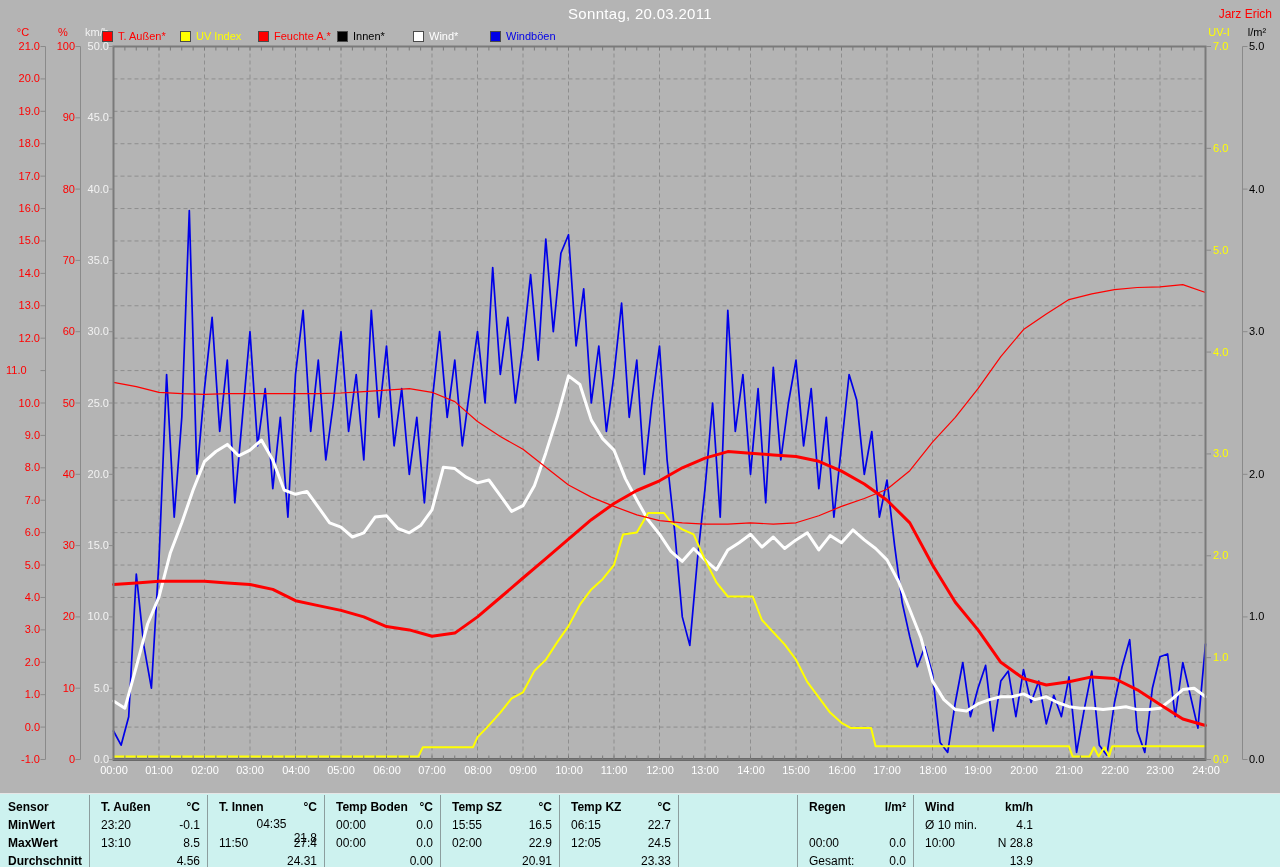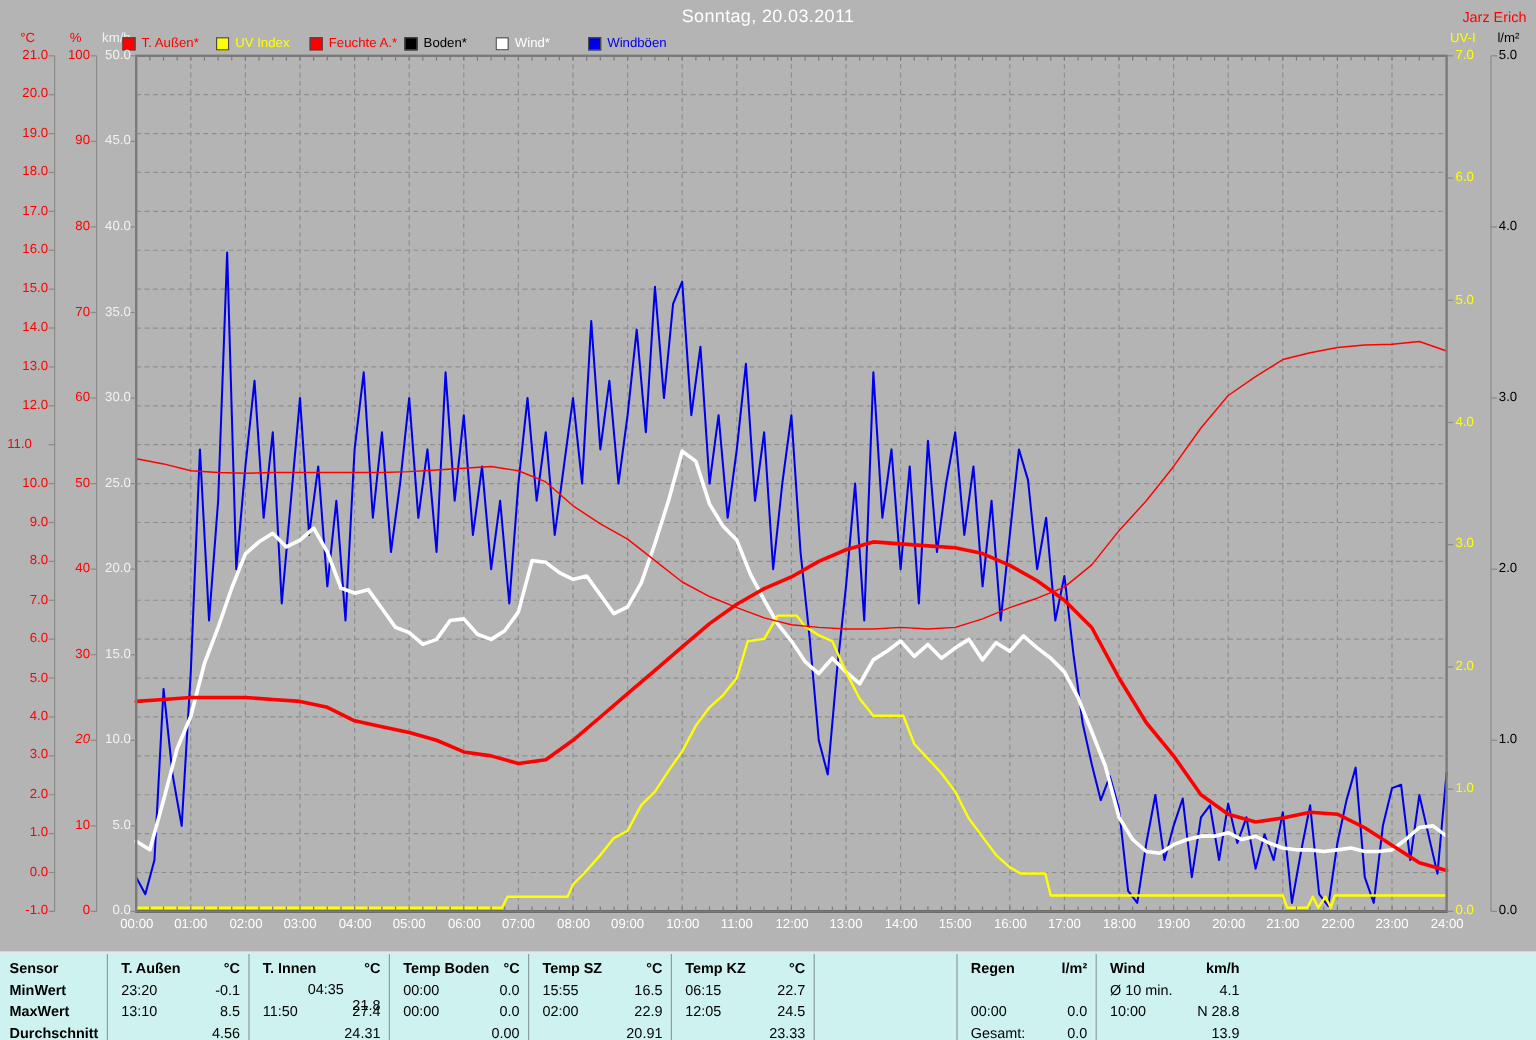--- a/index.html
+++ b/index.html
@@ -45,21 +45,21 @@
       <div class="legend-item" style="left: 180px;">
         <span class="legend-swatch" style="background: rgb(255, 255, 0);"></span>
         <span style="color: rgb(255, 255, 0);">UV Index</span>
       </div>
       <div class="legend-item" style="left: 258px;">
         <span class="legend-swatch" style="background: rgb(255, 0, 0);"></span>
         <span style="color: rgb(255, 0, 0);">Feuchte A.*</span>
       </div>
       <div class="legend-item" style="left: 337px;">
         <span class="legend-swatch" style="background: rgb(0, 0, 0);"></span>
-        <span style="color: rgb(0, 0, 0);">Boden*</span>
+        <span style="color: rgb(0, 0, 0);">Innen*</span>
       </div>
       <div class="legend-item" style="left: 413px;">
         <span class="legend-swatch" style="background: rgb(255, 255, 255);"></span>
         <span style="color: rgb(255, 255, 255);">Wind*</span>
       </div>
       <div class="legend-item" style="left: 490px;">
         <span class="legend-swatch" style="background: rgb(0, 0, 232);"></span>
         <span style="color: rgb(0, 0, 232);">Windböen</span>
       </div>
     </div>
@@ -394,21 +394,21 @@
       <span class="tick-label" style="left: 6px; width: 34px; top: 722px; text-align: right; color: rgb(255, 0, 0);">0.0</span>
       <span class="tick-label" style="left: 6px; width: 34px; top: 754px; text-align: right; color: rgb(255, 0, 0);">-1.0</span>
       <span class="tick-label" style="left: 41px; width: 34px; top: 41px; text-align: right; color: rgb(255, 0, 0);">100</span>
       <span class="tick-label" style="left: 41px; width: 34px; top: 112px; text-align: right; color: rgb(255, 0, 0);">90</span>
       <span class="tick-label" style="left: 41px; width: 34px; top: 184px; text-align: right; color: rgb(255, 0, 0);">80</span>
       <span class="tick-label" style="left: 41px; width: 34px; top: 255px; text-align: right; color: rgb(255, 0, 0);">70</span>
       <span class="tick-label" style="left: 41px; width: 34px; top: 326px; text-align: right; color: rgb(255, 0, 0);">60</span>
       <span class="tick-label" style="left: 41px; width: 34px; top: 398px; text-align: right; color: rgb(255, 0, 0);">50</span>
       <span class="tick-label" style="left: 41px; width: 34px; top: 469px; text-align: right; color: rgb(255, 0, 0);">40</span>
       <span class="tick-label" style="left: 41px; width: 34px; top: 540px; text-align: right; color: rgb(255, 0, 0);">30</span>
-      <span class="tick-label" style="left: 41px; width: 34px; top: 611px; text-align: right; color: rgb(255, 0, 0); font-style: italic;">20</span>
+      <span class="tick-label" style="left: 41px; width: 34px; top: 611px; text-align: right; color: rgb(255, 0, 0);">20</span>
       <span class="tick-label" style="left: 41px; width: 34px; top: 683px; text-align: right; color: rgb(255, 0, 0);">10</span>
       <span class="tick-label" style="left: 41px; width: 34px; top: 754px; text-align: right; color: rgb(255, 0, 0);">0</span>
       <span class="tick-label" style="left: 75px; width: 34px; top: 41px; text-align: right; color: rgb(242, 242, 242);">50.0</span>
       <span class="tick-label" style="left: 75px; width: 34px; top: 112px; text-align: right; color: rgb(242, 242, 242);">45.0</span>
       <span class="tick-label" style="left: 75px; width: 34px; top: 184px; text-align: right; color: rgb(242, 242, 242);">40.0</span>
       <span class="tick-label" style="left: 75px; width: 34px; top: 255px; text-align: right; color: rgb(242, 242, 242);">35.0</span>
       <span class="tick-label" style="left: 75px; width: 34px; top: 326px; text-align: right; color: rgb(242, 242, 242);">30.0</span>
       <span class="tick-label" style="left: 75px; width: 34px; top: 398px; text-align: right; color: rgb(242, 242, 242);">25.0</span>
       <span class="tick-label" style="left: 75px; width: 34px; top: 469px; text-align: right; color: rgb(242, 242, 242);">20.0</span>
       <span class="tick-label" style="left: 75px; width: 34px; top: 540px; text-align: right; color: rgb(242, 242, 242);">15.0</span>

